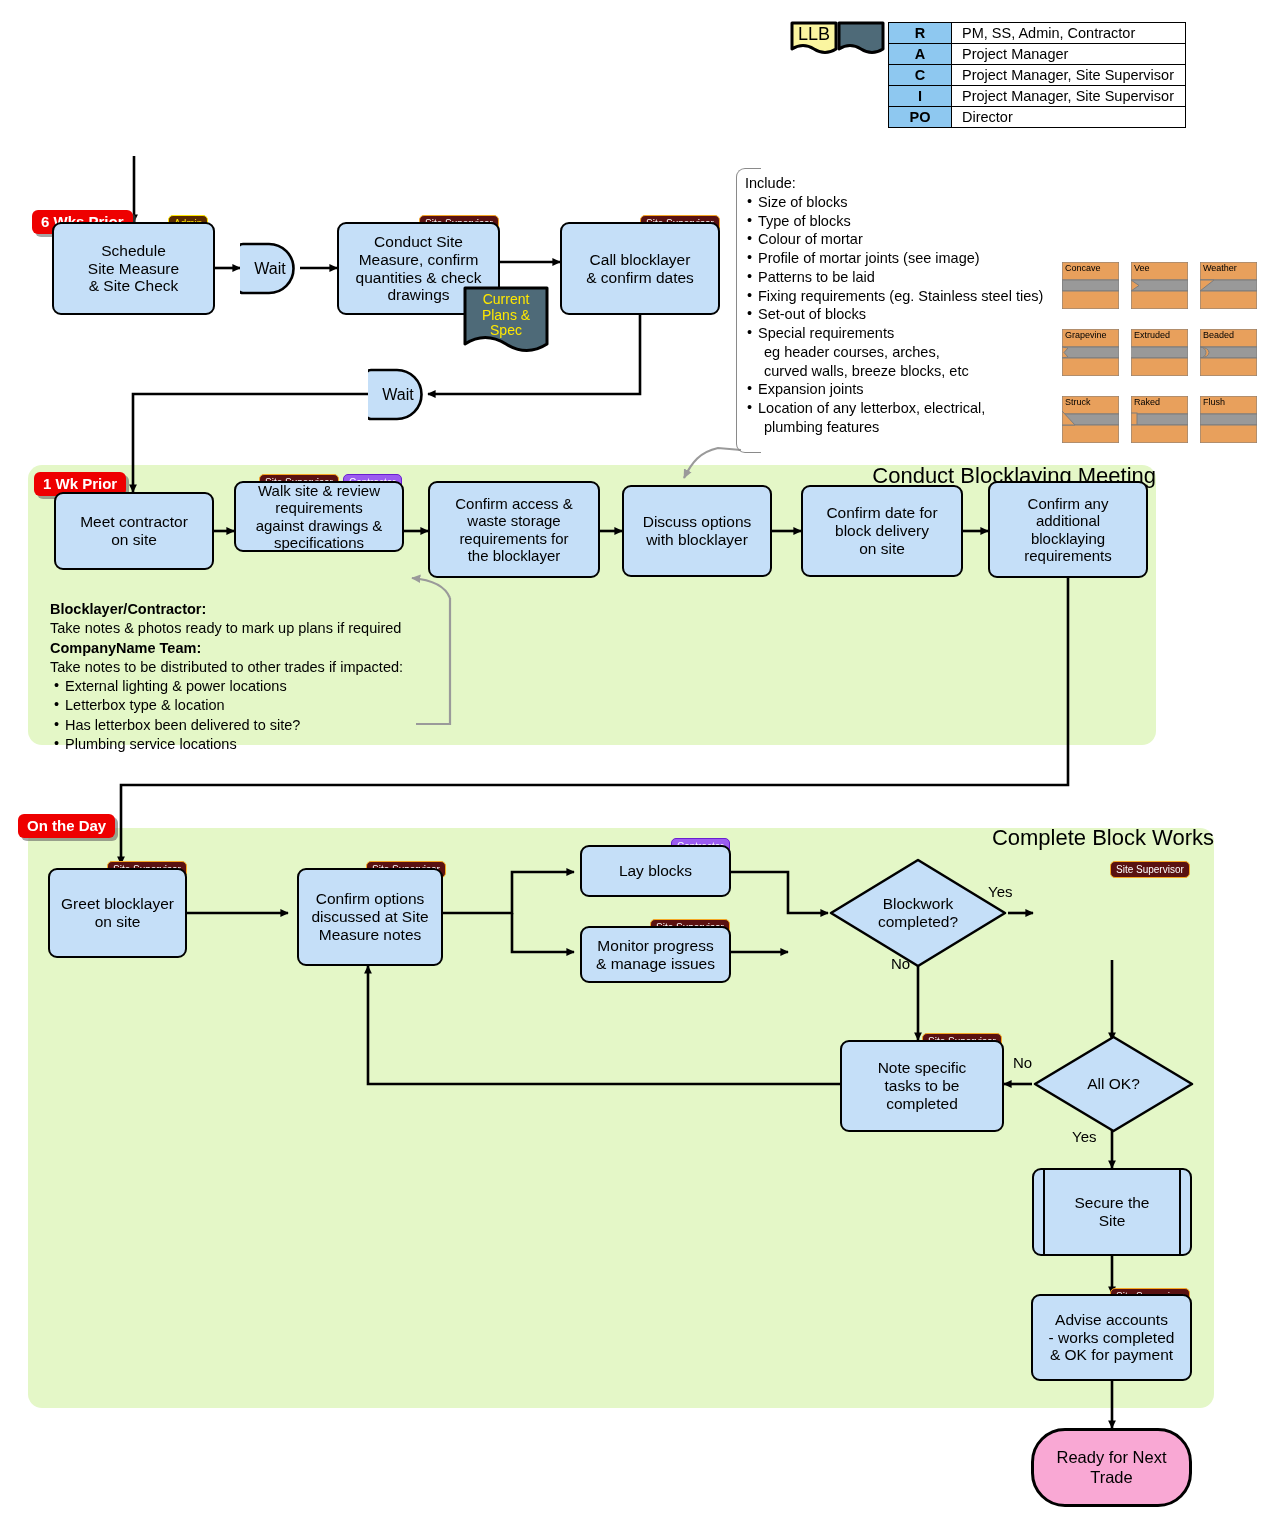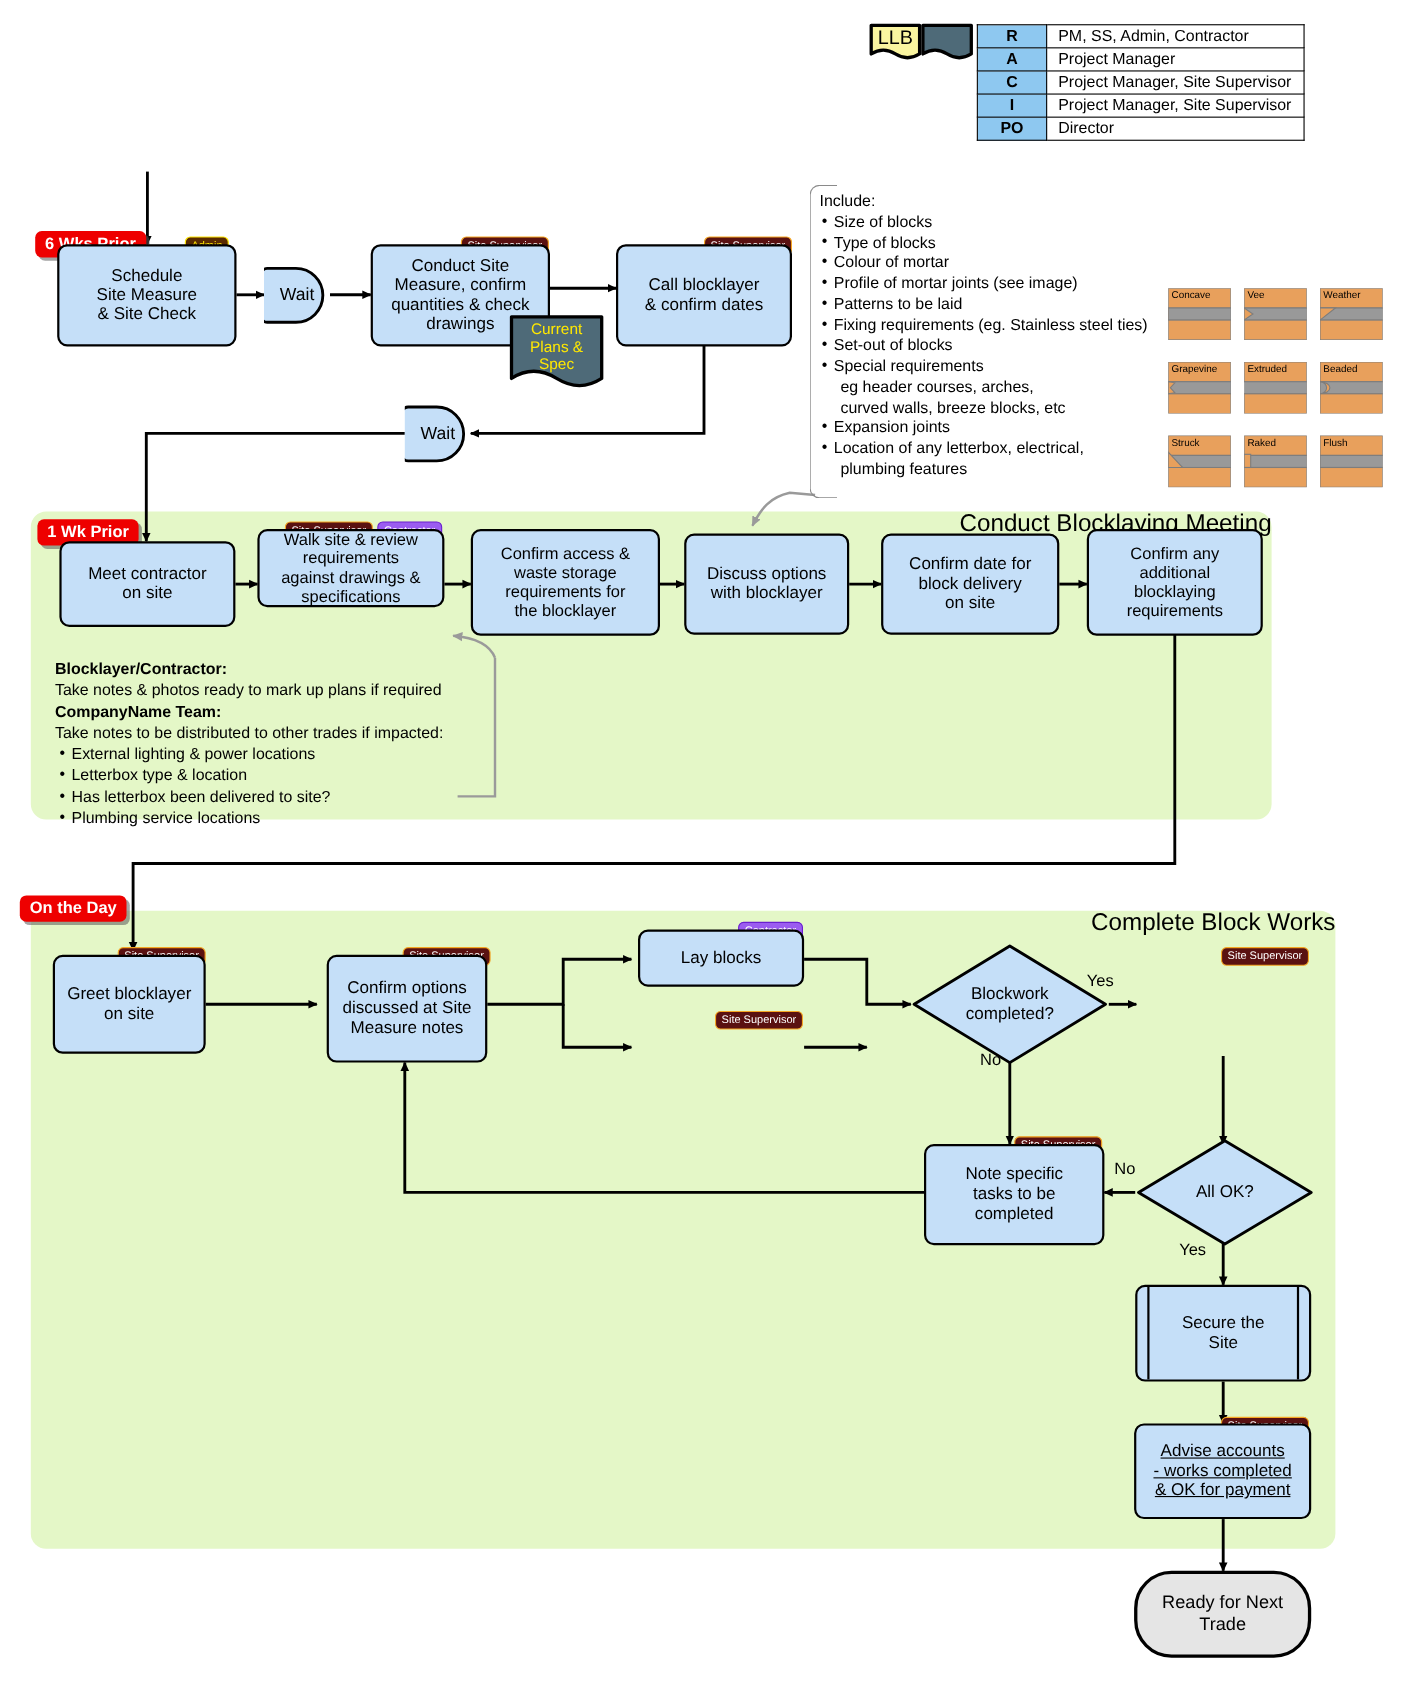--- a/index.html
+++ b/index.html
@@ -36,21 +36,21 @@
   .pbox.predef::before{left:9px;}
   .pbox.predef::after{right:9px;}
 
   
   .term{
     border:3px solid #000;border-radius:34px;
     display:flex;align-items:center;justify-content:center;text-align:center;
     font-size:16.5px;line-height:1.2;color:#000;
   }
   .term.start{background:#90ee90;}
-  .term.end{background:#e5e5e5;}
+  .term.end{background:#f9a8d4;}
 
   
   .diamond{position:absolute;}
   .diamond .dlabel{
     position:absolute;left:0;top:0;width:100%;height:100%;
     display:flex;align-items:center;justify-content:center;text-align:center;
     font-size:15.5px;line-height:1.15;color:#000;
   }
 
   
@@ -462,20 +462,24 @@
 discussed at Site
 Measure notes</span>
   </div>
 
   <div class="badge contractor" style="left:671px;top:838px;">Contractor</div>
   <div class="abs pbox" style="left:580px;top:845px;width:151px;height:52px;">
     <span style="white-space:pre-line;">Lay blocks</span>
   </div>
 
   <div class="badge supervisor" style="left:650px;top:919px;">Site Supervisor</div>
+  <div class="abs pbox" style="left:580px;top:926px;width:151px;height:57px;">
+    <span style="white-space:pre-line;">Monitor progress
+&amp; manage issues</span>
+  </div>
 
   <div class="diamond" style="left:828px;top:857px;width:180px;height:112px;">
     <svg width="180" height="112" viewBox="0 0 180 112">
       <polygon points="90,3 177,56 90,109 3,56" fill="#c5dff8" stroke="#000" stroke-width="2.6" stroke-linejoin="round"></polygon>
     </svg>
     <div class="dlabel" style="white-space:pre-line;">Blockwork
 completed?</div>
   </div>
   <div class="elabel" style="left:988px;top:883px;">Yes</div>
   <div class="elabel" style="left:891px;top:955px;">No</div>
@@ -497,21 +501,21 @@
   </div>
   <div class="elabel" style="left:1013px;top:1054px;">No</div>
   <div class="elabel" style="left:1072px;top:1128px;">Yes</div>
 
   <div class="abs pbox predef" style="left:1032px;top:1168px;width:160px;height:88px;">
     <span style="white-space:pre-line;">Secure the
 Site</span>
   </div>
 
   <div class="badge supervisor" style="left:1110px;top:1288px;">Site Supervisor</div>
-  <div class="abs pbox" style="left:1031px;top:1294px;width:161px;height:87px;text-decoration:underline;">
+  <div class="abs pbox" style="left:1031px;top:1294px;width:161px;height:87px;">
     <span style="white-space:pre-line;">Advise accounts
 - works completed
 &amp; OK for payment</span>
   </div>
 
   <div class="abs term end" style="left:1031px;top:1428px;width:161px;height:79px;">
     <span style="white-space:pre-line;">Ready for Next
 Trade</span>
   </div>
 

